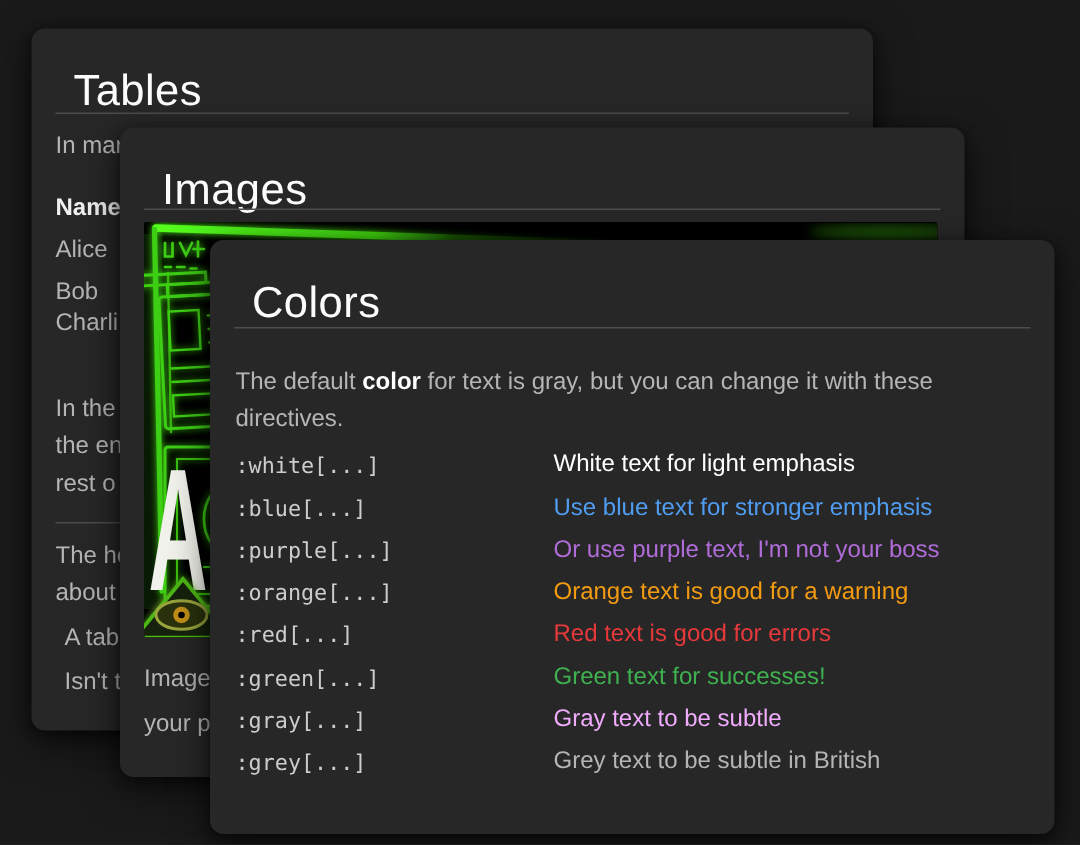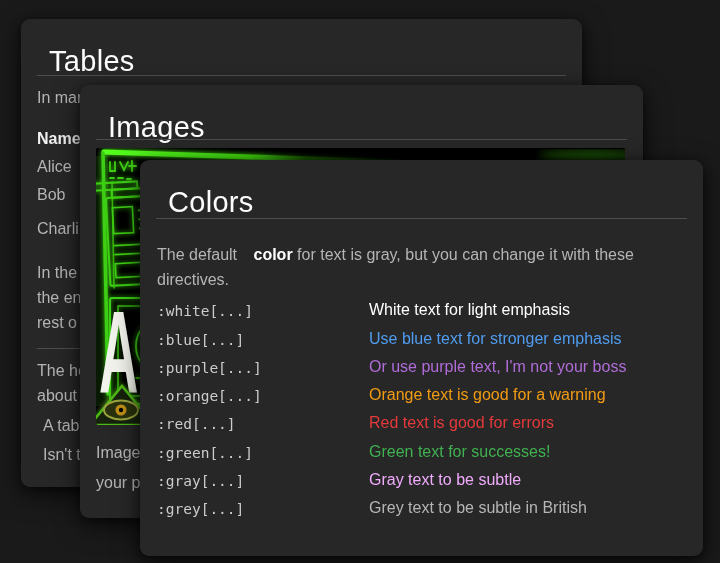--- a/index.html
+++ b/index.html
@@ -29,21 +29,21 @@
   .t-bold{color:#f1f1f1;font-weight:700;}
   .indent{left:22px;}
   #image-frame{
     position:absolute;left:16px;top:63px;width:529px;height:277px;
     background:#000;overflow:hidden;border-radius:2px;
   }
   #colors-intro{
     position:absolute;left:17px;top:66px;width:530px;
     font-size:16px;line-height:25px;color:#b5b5b5;
   }
-  #colors-intro b{color:#ffffff;font-weight:700;margin-left:12px;}
+  #colors-intro b{color:#ffffff;font-weight:700;}
   #directive-list{position:absolute;left:17px;top:131px;right:17px;}
   .directive-row{display:flex;align-items:flex-end;height:28.3px;gap:16px;}
   .directive-code{
     flex:0 0 196px;
     font-family:"DejaVu Sans Mono", monospace;
     font-size:14.5px;color:#cccccc;white-space:nowrap;
   }
   .directive-desc{font-size:16px;white-space:nowrap;}
 </style>
 </head>
@@ -51,21 +51,21 @@
 
 <div class="card" id="tables-card">
   <h1>Tables</h1>
   <div class="rule" style="top:56px"></div>
 
   <div class="t-line" style="top:69px">In mar</div>
 
   <div class="t-line t-bold" style="top:110px">Name</div>
   <div class="t-line" style="top:138px">Alice</div>
   <div class="t-line" style="top:166px">Bob</div>
-  <div class="t-line" style="top:200px">Charli</div>
+  <div class="t-line" style="top:187px">Charli</div>
 
   <div class="t-line" style="top:244px">In the</div>
   <div class="t-line" style="top:269px">the en</div>
   <div class="t-line" style="top:294px">rest o</div>
 
   <div class="rule" style="top:329px"></div>
 
   <div class="t-line" style="top:342px">The he</div>
   <div class="t-line" style="top:367px">about</div>
 

